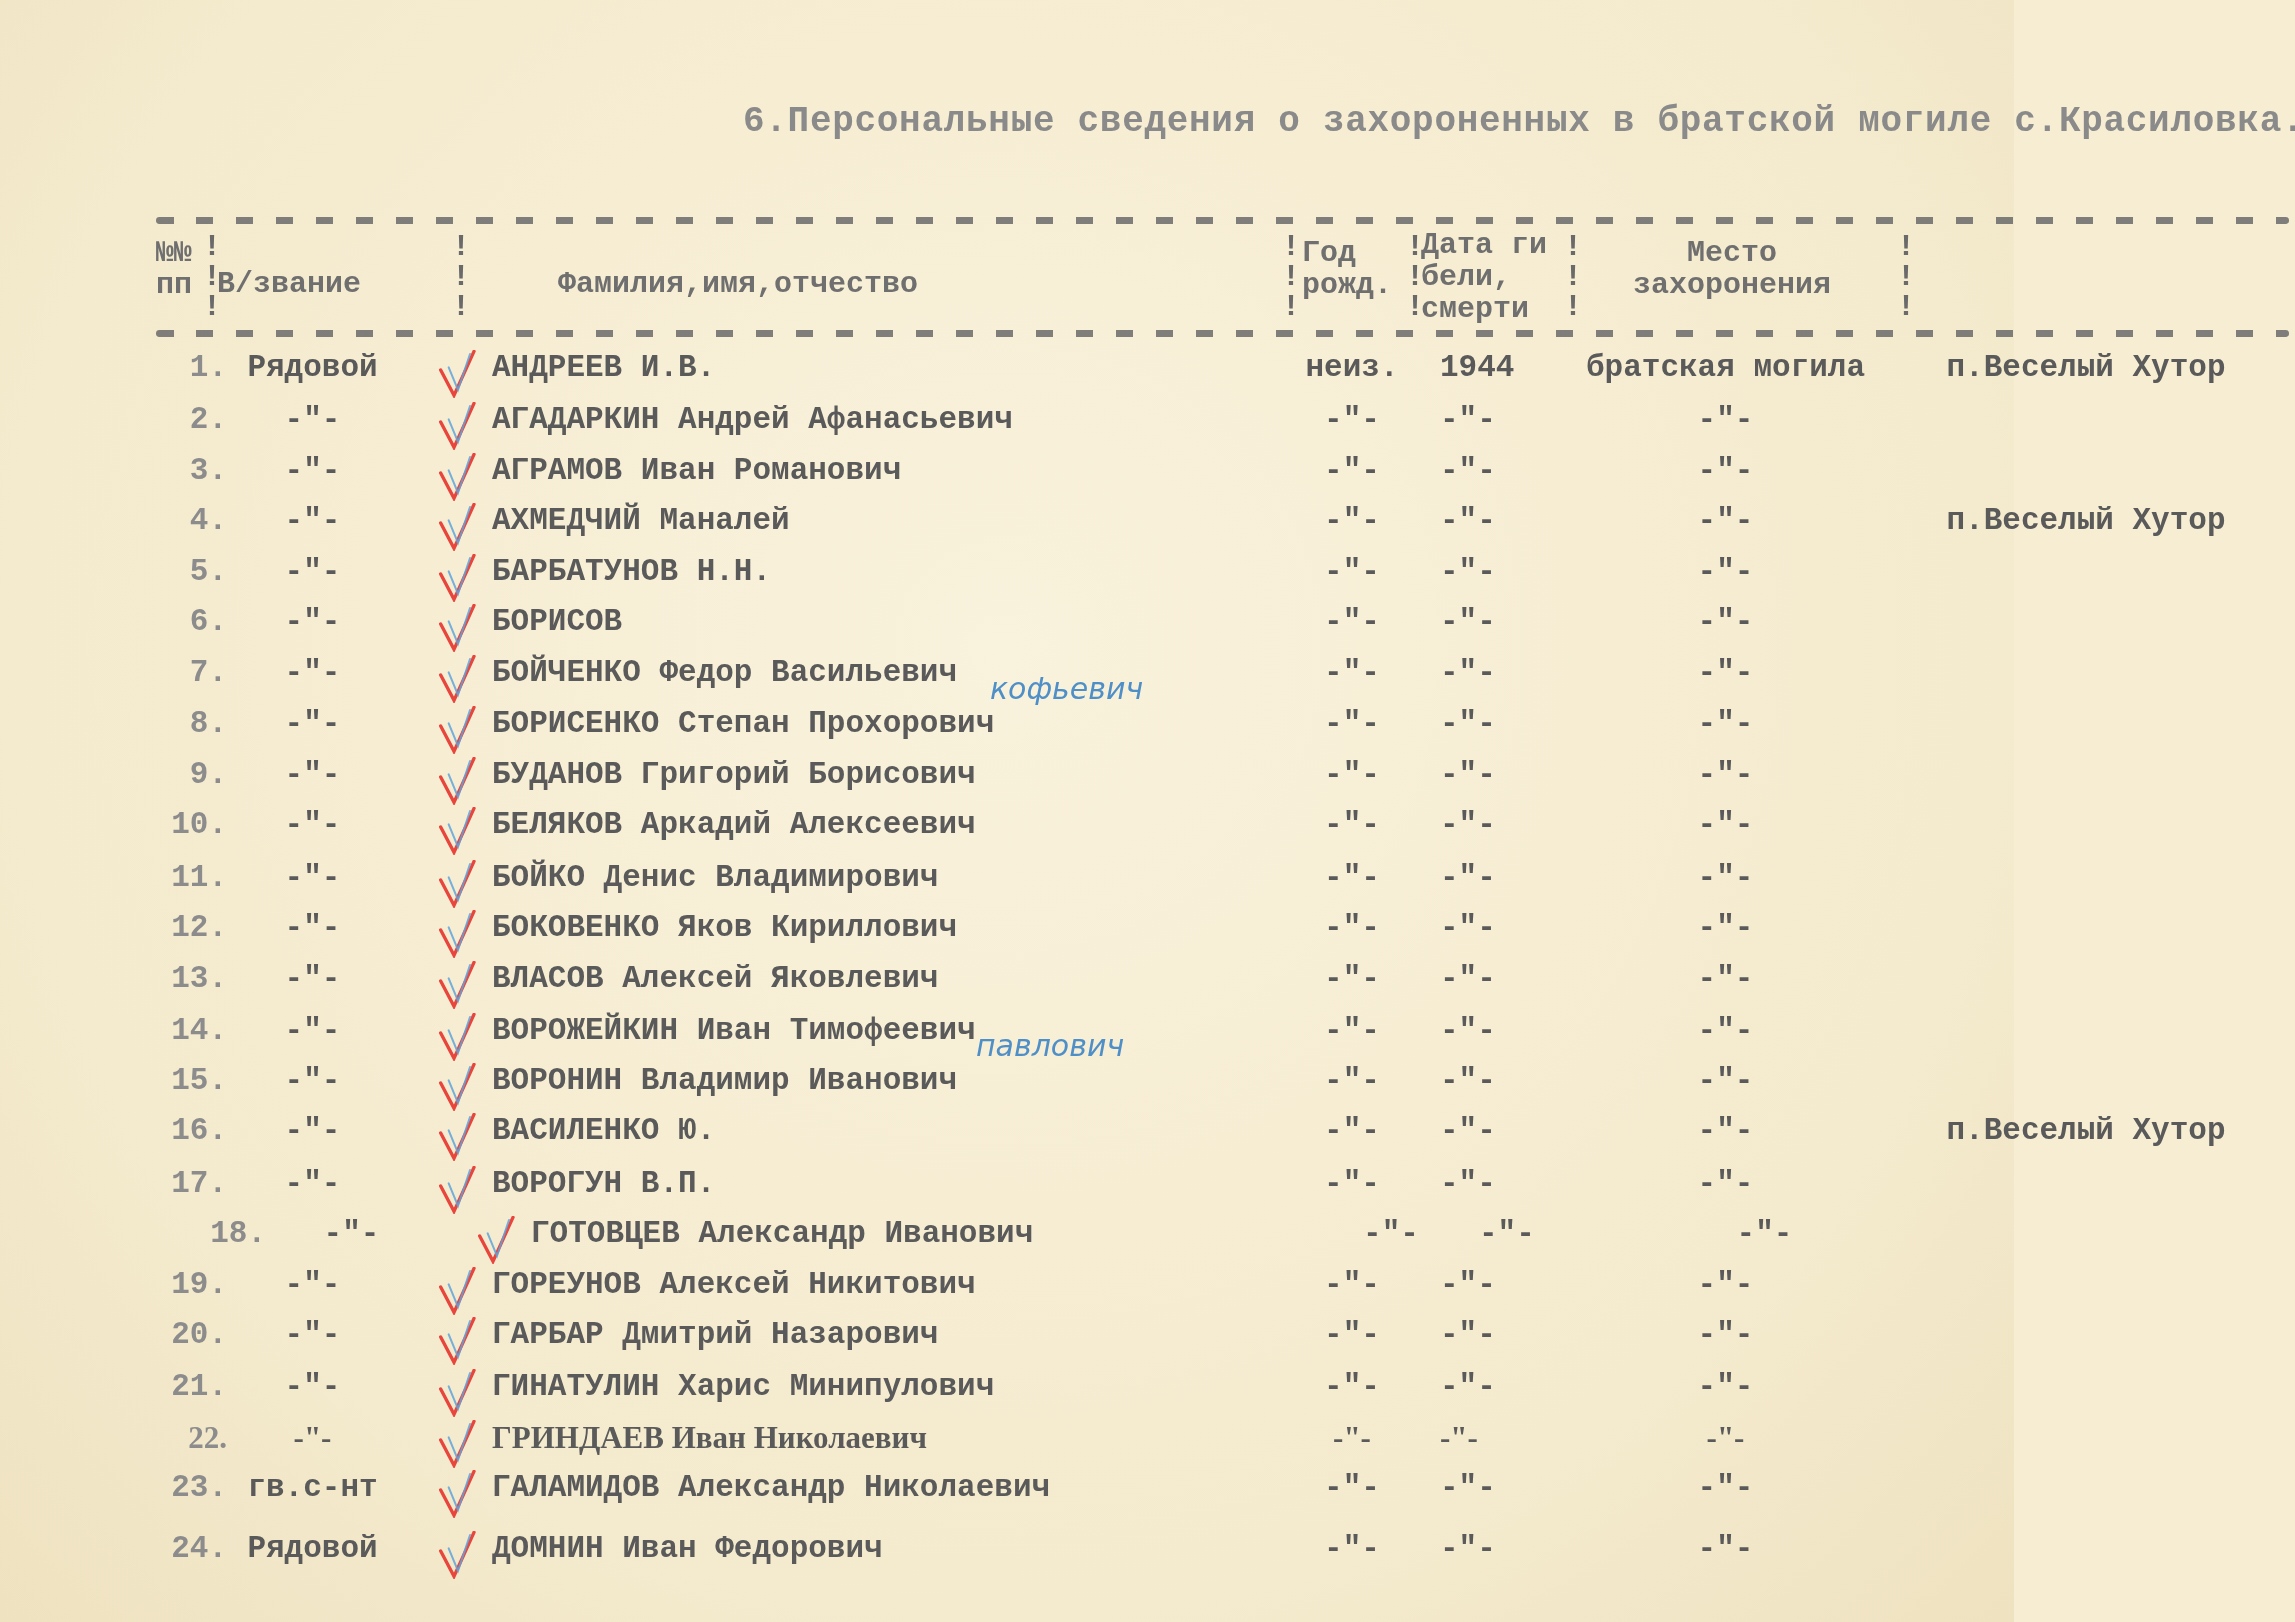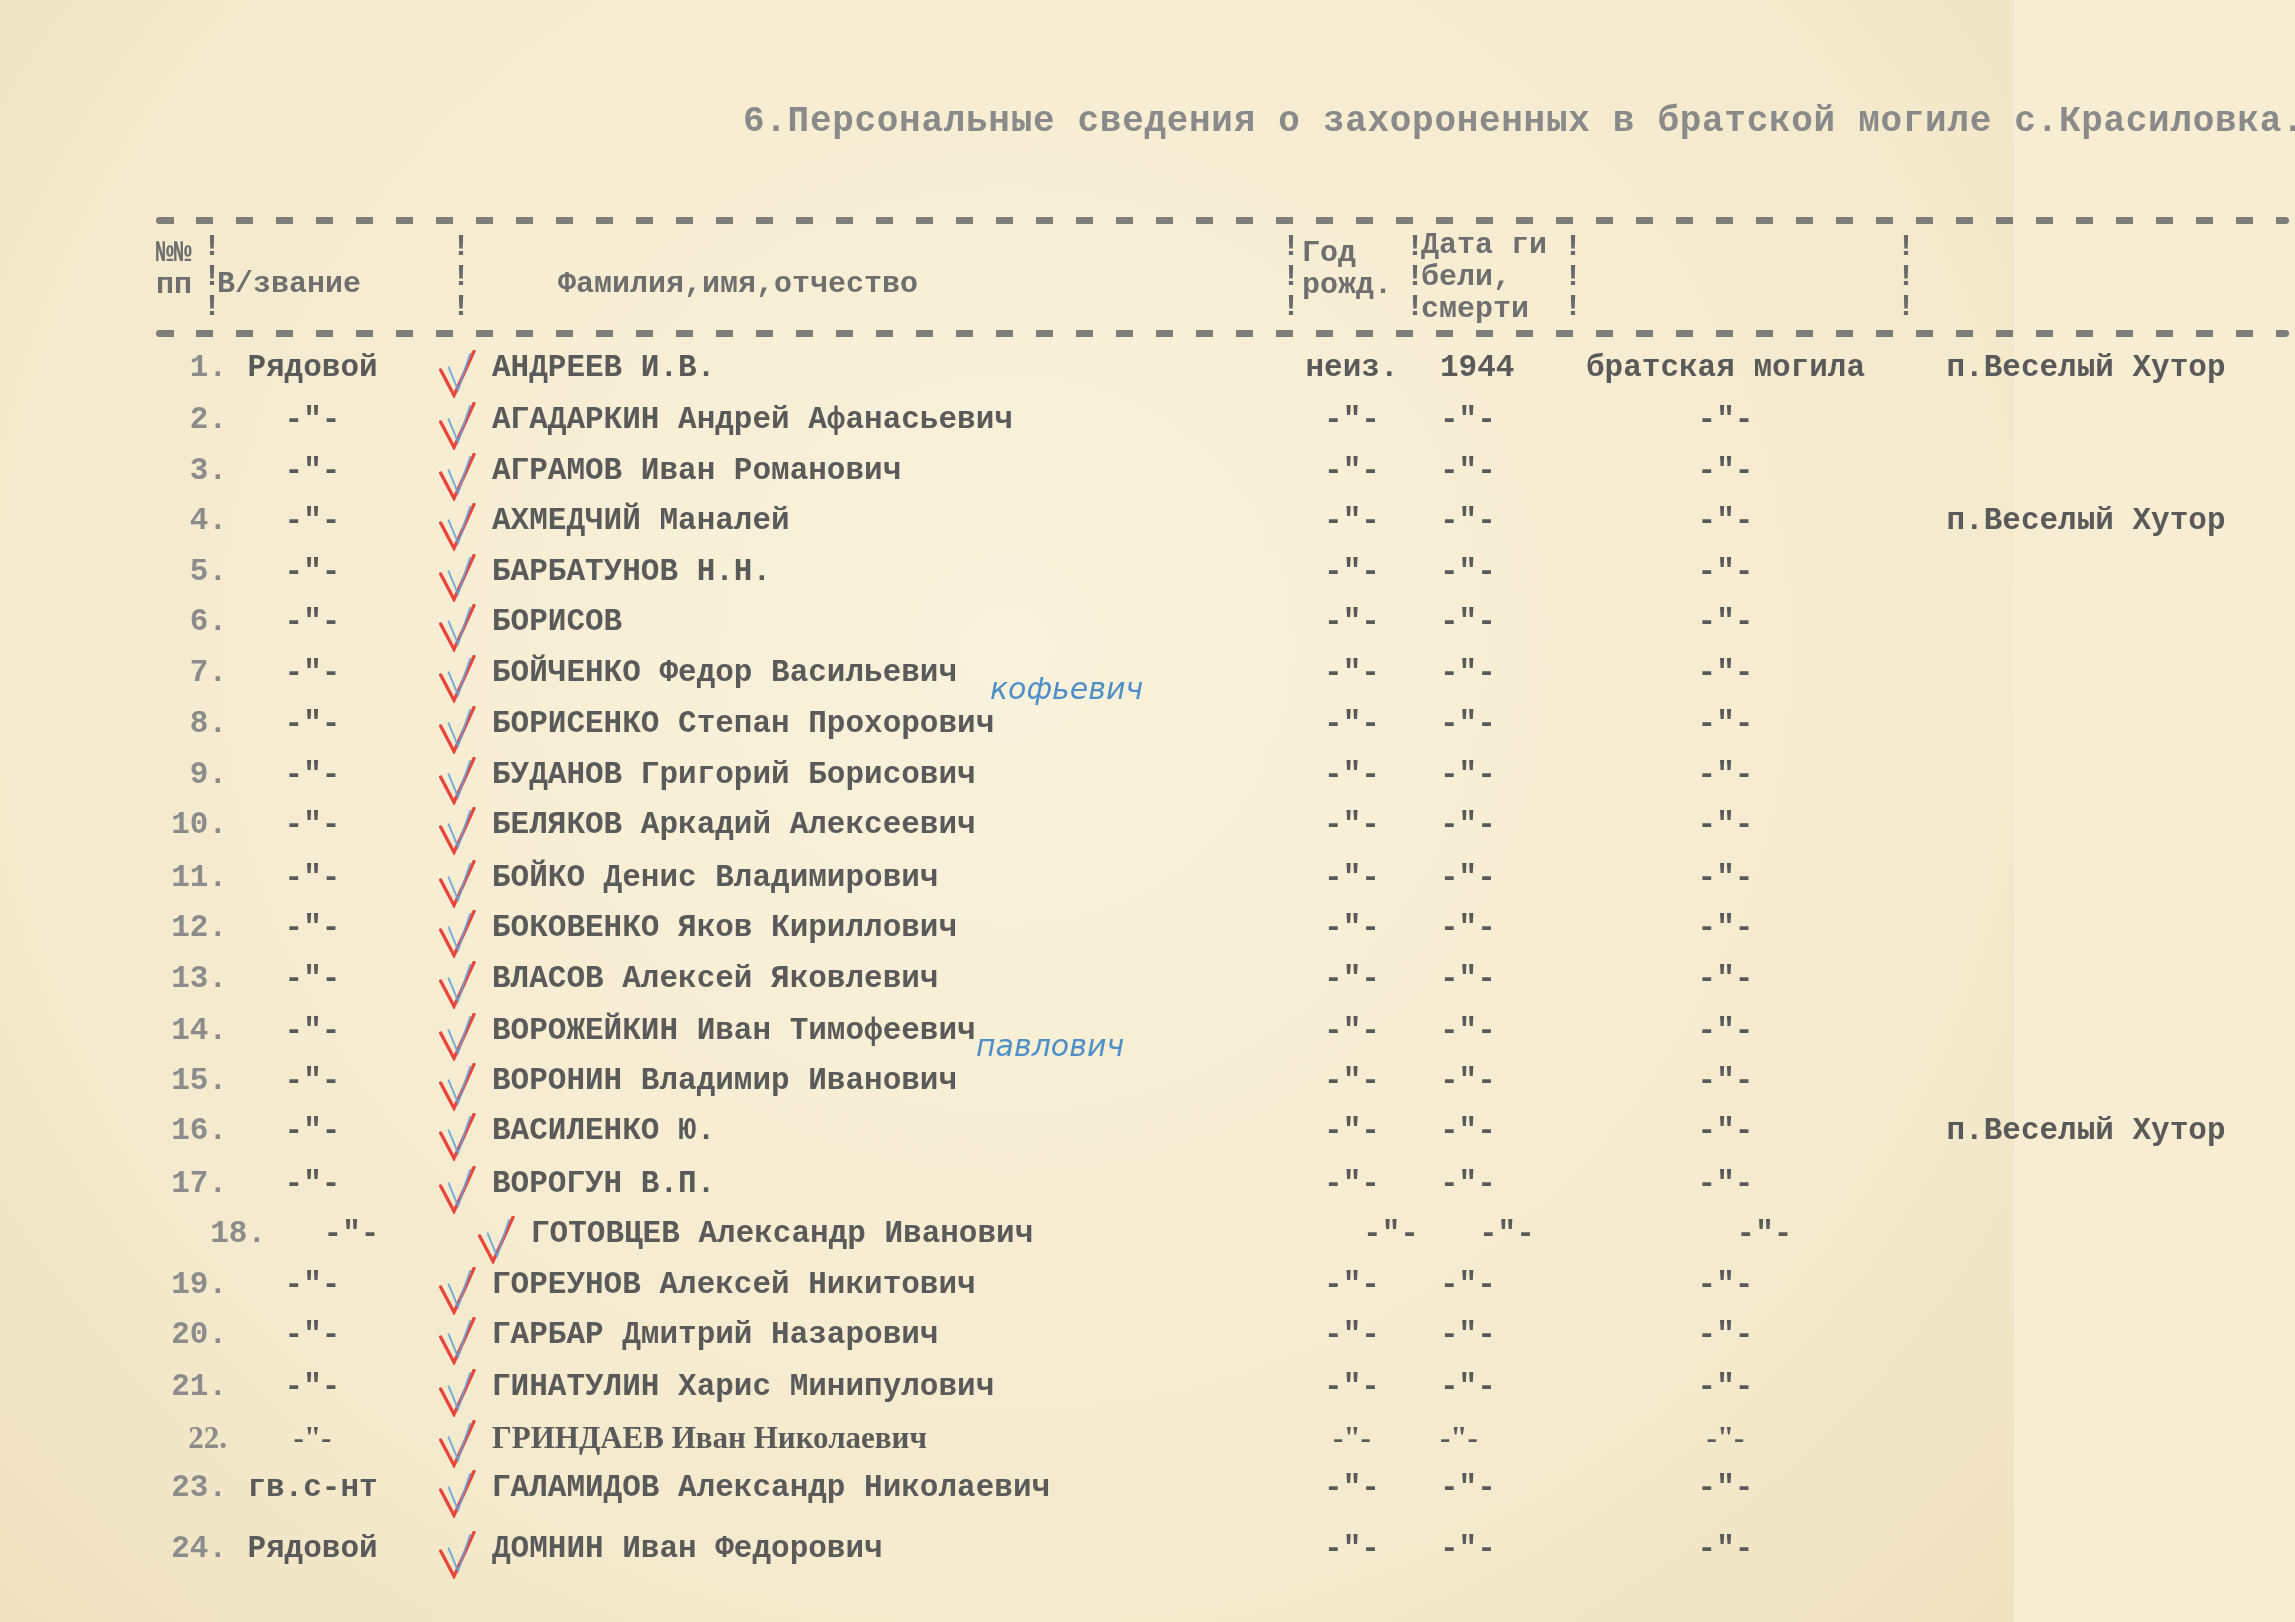--- a/index.html
+++ b/index.html
@@ -78,20 +78,24 @@
     <div>Год</div>
     <div>рожд.</div>
   </div>
   <div class="bang" style="left:1406px;top:232px;">!<br>!<br>!</div>
   <div class="hdr" style="left:1421px;top:229px;">
     <div>Дата ги</div>
     <div>бели,</div>
     <div>смерти</div>
   </div>
   <div class="bang" style="left:1564px;top:232px;">!<br>!<br>!</div>
+  <div class="hdr center" style="left:1594px;top:237px;width:276px;">
+    <div>Место</div>
+    <div>захоронения</div>
+  </div>
   <div class="bang" style="left:1897px;top:232px;">!<br>!<br>!</div>
 
   <div id="rows">
       <div class="row" style="top: 350px;">
       <span class="c-num">1.</span>
       <span class="c-rank">Рядовой</span>
       <span class="c-check">
         <svg width="54" height="48" viewBox="0 0 80 72">
           <path d="M14 30 L34 68 L64 2" fill="none" stroke="#e8453c" stroke-width="5" stroke-linecap="round"></path>
           <path d="M26 26 L40 60 L58 6" fill="none" stroke="#5fa3dc" stroke-width="3" stroke-linecap="round" opacity=".85"></path>

